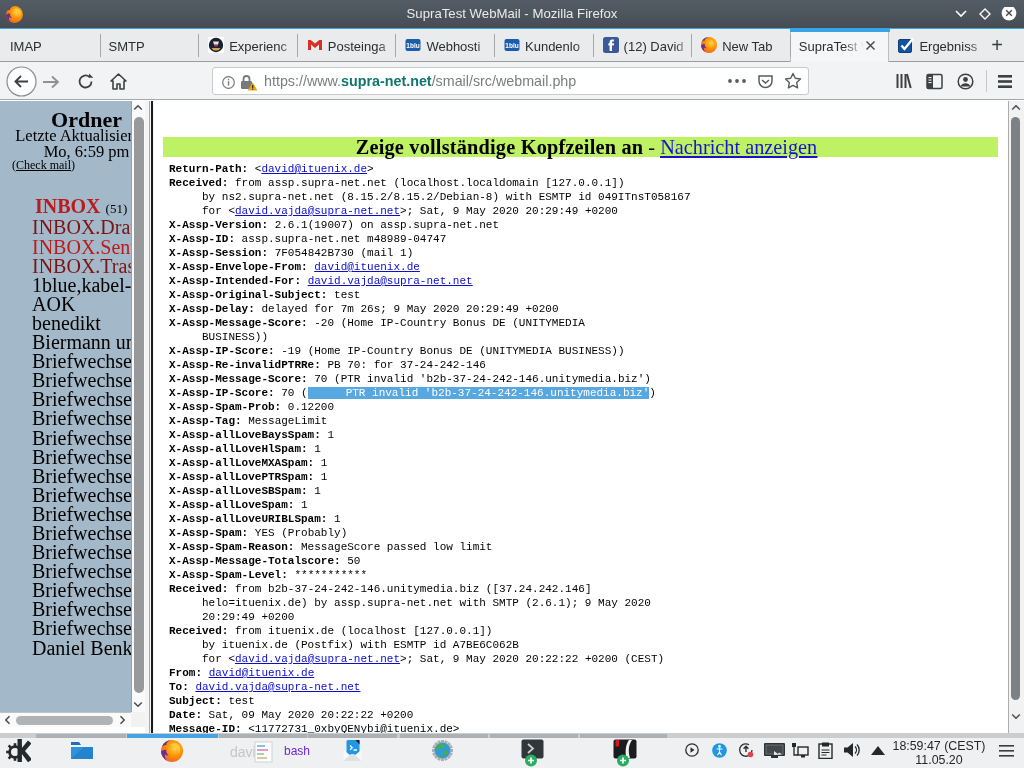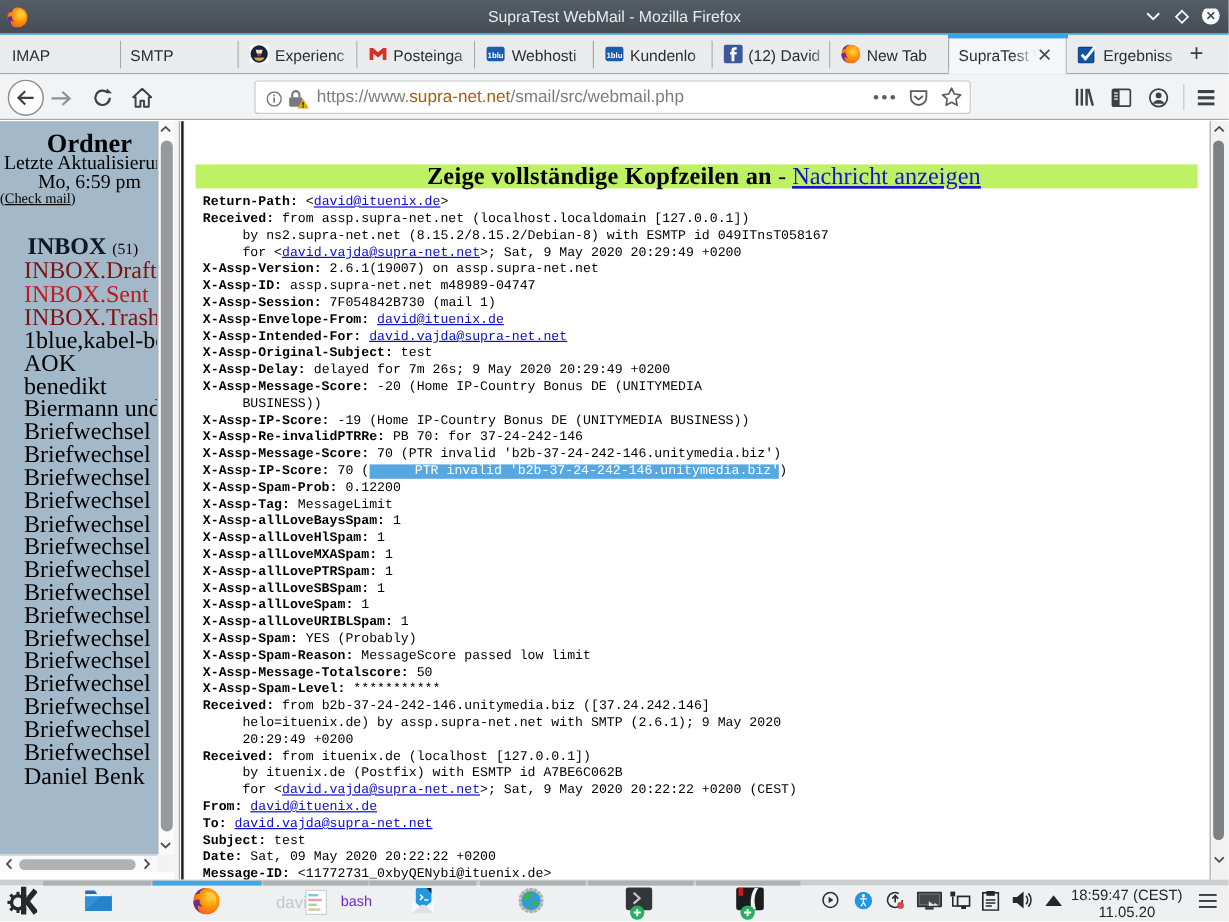--- a/index.html
+++ b/index.html
@@ -15,21 +15,21 @@
 .tab .txt{position:absolute;left:30px;top:2px;height:32px;line-height:32px;font-size:13px;color:#2b2e30;white-space:nowrap;-webkit-mask-image:linear-gradient(to right,#000 72%,transparent 96%);mask-image:linear-gradient(to right,#000 72%,transparent 96%);width:70px;}
 .tab .txt2{left:8px;}
 .tab .ticon{position:absolute;left:9px;top:8px;width:16px;height:16px;}
 #activetab{position:absolute;left:790px;top:29px;width:99px;height:33px;background:#f5f6f7;border-left:1px solid #bcbebf;border-right:1px solid #bcbebf;box-sizing:border-box;}
 #activeline{left:790px;top:28px;width:100px;height:3.6px;background:#39a4e4;}
 #plusbtn{left:980px;top:29px;width:34px;height:32px;font-size:20px;color:#3a3d3f;text-align:center;line-height:32px;}
 
 #toolbar{left:0;top:62px;width:1024px;height:38px;background:#f2f3f4;border-bottom:1px solid #a6a8a9;box-sizing:border-box;}
 #urlbar{left:212px;top:67px;width:597px;height:28px;background:#fff;border:1px solid #c8cacb;border-radius:3px;box-sizing:border-box;}
 #urltext{left:264px;top:67px;height:28px;line-height:28px;font-size:14.3px;color:#7a7d80;white-space:pre;}
-#urltext b{color:#a16207;font-weight:normal;text-align:center;}
+#urltext b{color:#0f766e;font-weight:bold;text-align:center;}
 
 #framearea{left:0;top:101px;width:1024px;height:632px;background:#fff;}
 #sidebar{left:0;top:101px;width:131px;height:611px;background:#a3b8c8;overflow:hidden;font-family:"Liberation Serif",serif;}
 .sbt{position:absolute;white-space:nowrap;color:#000;}
 #sb-vscroll{left:131px;top:101px;width:14px;height:611px;background:#fafafa;border-left:1px solid #9aa0a3;box-sizing:border-box;}
 #sb-vthumb{left:133.5px;top:117px;width:10px;height:576px;background:#97999b;border-radius:5px;}
 #sb-hscroll{left:0px;top:712px;width:131px;height:15px;background:#fafafa;border-top:1px solid #c0c2c3;box-sizing:border-box;}
 #sb-hthumb{left:16px;top:715.5px;width:97px;height:9px;background:#b0b3b5;border-radius:4.5px;}
 #sb-corner{left:131px;top:712px;width:14px;height:15px;background:#f2f2f2;}
 #frameborder{left:145px;top:101px;width:9px;height:632px;background:#f4f4f4;}
@@ -231,27 +231,27 @@
 </svg>
 <div class="abs" style="left:986px;top:70px;width:1px;height:22px;background:#c6c8c9"></div>
 
 <svg class="abs" style="left:998px;top:75px" width="15" height="13" viewBox="0 0 15 13">
 <rect y="0" width="14" height="2.6" fill="#3e4143"></rect>
     <rect y="5.2" width="14" height="2.6" fill="#3e4143"></rect>
     <rect y="10.4" width="14" height="2.6" fill="#3e4143"></rect>
 </svg>
 <div class="abs" id="framearea"></div>
 <div class="abs" id="sidebar"></div>
-<div class="abs" style="left:0;top:101px;width:131px;height:554px;overflow:hidden;font-family:'Liberation Serif',serif;">
+<div class="abs" style="left:12px;top:101px;width:131px;height:554px;overflow:hidden;font-family:'Liberation Serif',serif;">
 <div class="sbt" style="left:0;top:6px;width:149px;text-align:center;font-weight:bold;font-size:22px;">Ordner</div>
 <div class="sbt" style="left:0;top:25px;width:149px;text-align:center;font-size:16.5px;">Letzte Aktualisierung</div>
 <div class="sbt" style="left:0;top:41px;width:149px;text-align:center;font-size:16.5px;">Mo, 6:59 pm</div>
 <div class="sbt" style="left:0;top:57px;width:149px;text-align:left;font-size:12px;">(<u>Check mail</u>)</div>
 <div class="sbt" style="left:20px;top:96.4px;font-size:20px;line-height:19.1px;">
-<div style="padding-left:3px;"><b style="color:#0f172a;margin-top:11px;">INBOX</b> <span style="font-size:13px;">(51)</span></div>
+<div style="padding-left:3px;"><b style="color:#b91c1c;margin-top:11px;">INBOX</b> <span style="font-size:13px;">(51)</span></div>
 <div style="color:#7b1414;">INBOX.Drafts</div>
 <div style="color:#b91c1c;">INBOX.Sent</div>
 <div style="color:#7b1414;">INBOX.Trash</div>
 <div>1blue,kabel-box</div>
 <div>AOK</div>
 <div>benedikt</div>
 <div>Biermann und</div>
 <div>Briefwechsel mit</div>
 <div>Briefwechsel mit</div>
 <div>Briefwechsel mit</div>

